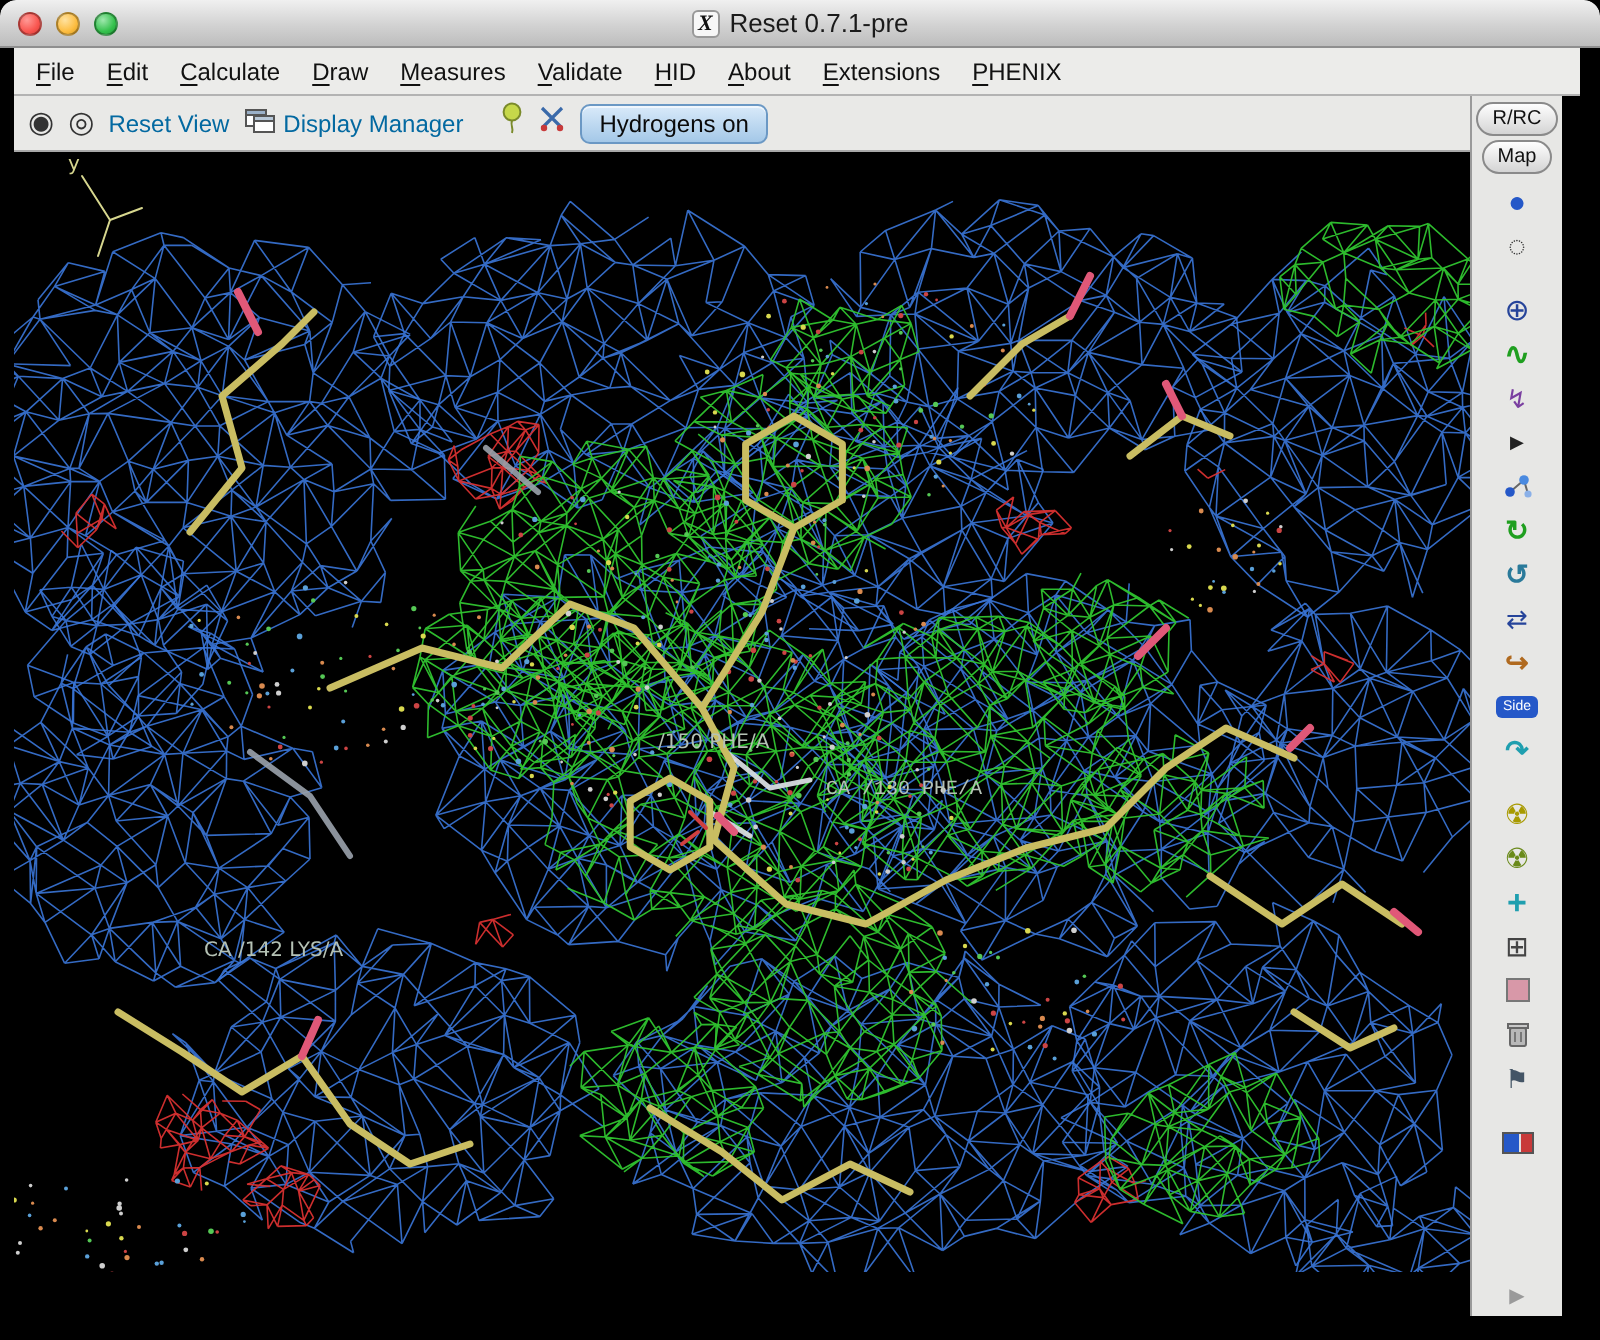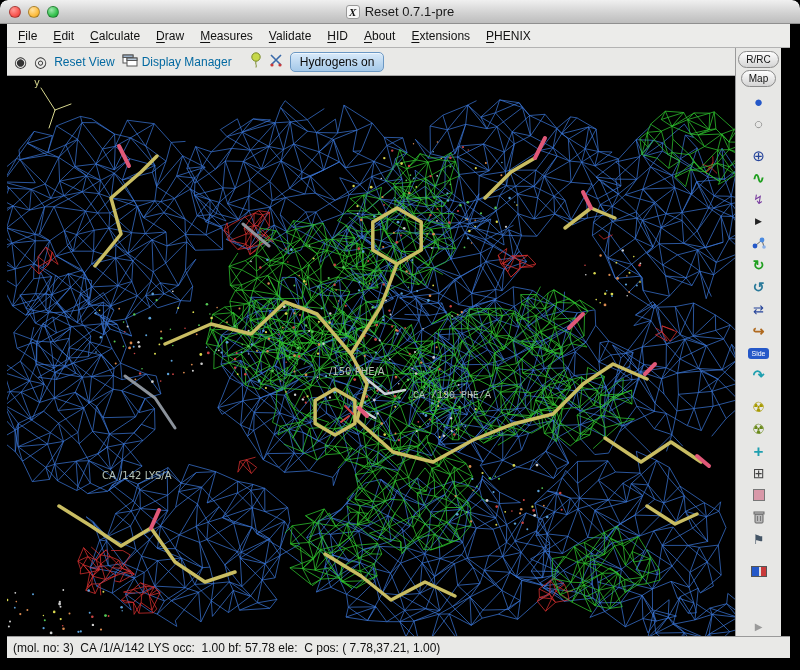--- a/index.html
+++ b/index.html
@@ -681,18 +681,15 @@
             <div class="ricon-sep"></div>
             <div class="ricon">
               <span class="mapsq"></span>
             </div>
           </div>
         <span class="overflow">▶</span>
       </div>
 
     </div>
 
-    <div class="statusbar">
-      <span class="status-text">(mol. no: 3)  CA /1/A/142 LYS occ:  1.00 bf: 57.78 ele:  C pos: ( 7.78,37.21, 1.00)</span>
-    </div>
 
   </div>
 </div>
 
 </body></html>

